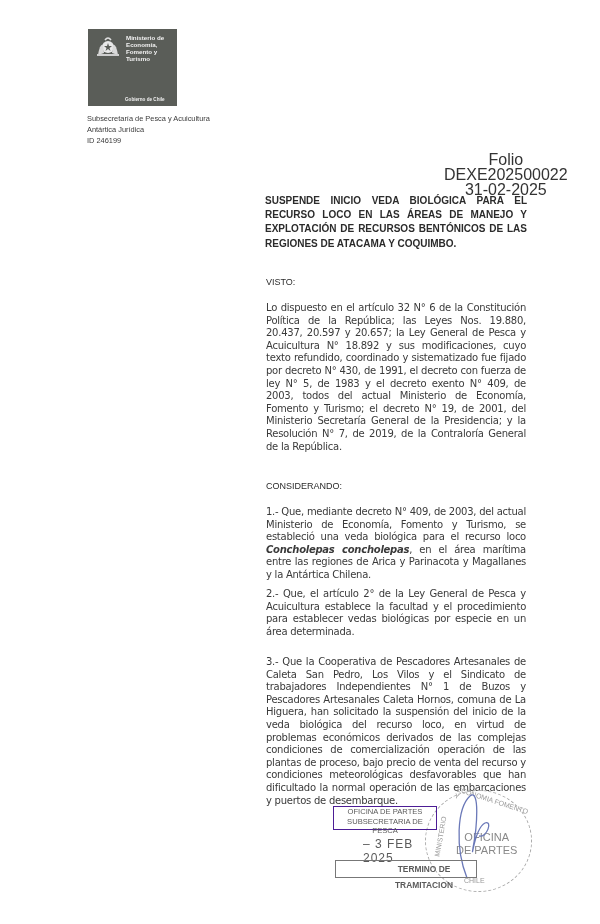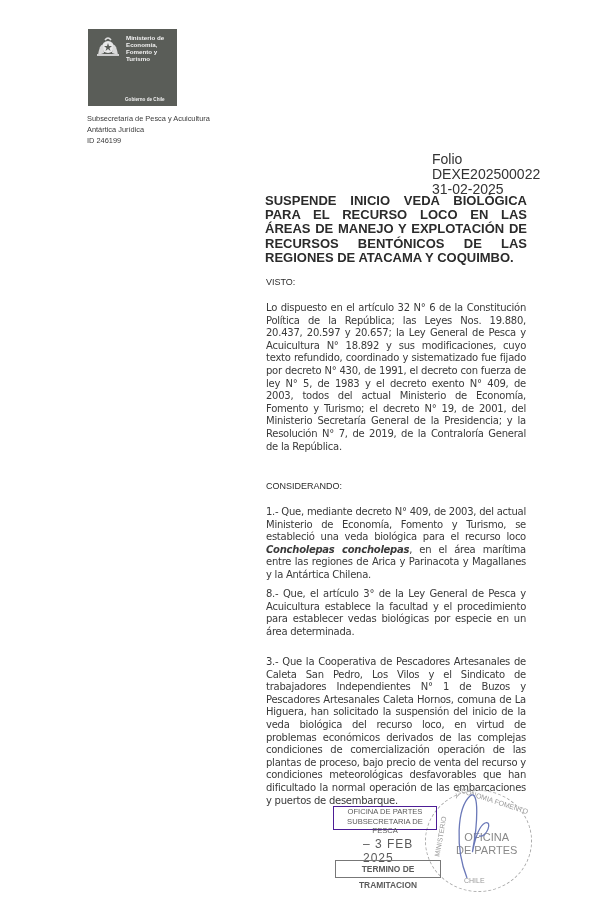--- a/index.html
+++ b/index.html
@@ -11,40 +11,40 @@
           background: #5a5d58; }
   .logo .crest { position: absolute; left: 7px; top: 6px; width: 26px; height: 22px; }
   .logo .ministry { position: absolute; left: 38px; top: 5px; width: 50px;
           font-size: 6.2px; line-height: 7px; color: #f2f2f2; font-weight: bold; }
   .logo .gov { position: absolute; left: 37px; top: 68px; font-size: 4.6px;
           color: #f0f0f0; font-weight: bold; }
 
   .org { position: absolute; left: 87px; top: 113px; font-size: 7.4px; line-height: 11px;
          color: #3a3a3a; }
 
-  .folio { position: absolute; left: 432px; top: 152px; font-size: 14px; line-height: 15px;
-           color: #333; }
+  .folio { position: absolute; left: 444px; top: 152px; font-size: 16px; line-height: 15px;
+           color: #333; text-align: center; }
 
   .title { position: absolute; left: 265px; top: 194px; width: 262px;
-           font-size: 13px; line-height: 14.2px; font-weight: bold; text-align: justify;
+           font-size: 10px; line-height: 14.2px; font-weight: bold; text-align: justify;
            color: #2b2b2b; }
 
   .body-block { position: absolute; left: 266px; width: 260px; font-size: 10px;
                 line-height: 12.6px; text-align: justify; color: #3a3a3a;
                 font-family: "DejaVu Sans", sans-serif; letter-spacing: -0.25px; }
   .heading { position: absolute; left: 266px; font-size: 9px; font-weight: normal; color: #2b2b2b; }
   .italic-b { font-style: italic; font-weight: bold; }
 
   .stamp1 { position: absolute; left: 333px; top: 804px; width: 110px; height: 82px;
             color: #5a5a5a; font-size: 8px; }
   .stamp1 .box-top { position: absolute; left: 0; top: 2px; width: 102px; height: 22px;
             border: 1px solid #4c1d95; text-align: center; line-height: 9.5px; font-size: 7.6px; }
   .stamp1 .date { position: absolute; left: 30px; top: 33px; font-size: 12px; letter-spacing: 1px; }
   .stamp1 .box-bot { position: absolute; left: 2px; top: 56px; width: 104px; height: 16px;
-            border: 1px solid #777; text-align: center; line-height: 16px; font-size: 8.4px; font-weight: bold; }
+            border: 1px solid #777; text-align: center; line-height: 16px; font-size: 8.4px; font-weight: bold; padding-left: 36px; }
 
   .stamp2 { position: absolute; left: 425px; top: 790px; width: 105px; height: 100px;
             border-radius: 50%; border: 1px dashed #aaa; }
   .stamp2 .inner { position: absolute; left: 30px; top: 40px; color: #888; font-size: 11px;
             text-align: center; line-height: 13px; }
   .stamp2 .ring { position: absolute; font-size: 7px; color: #999; }
   .signature { position: absolute; left: 445px; top: 788px; width: 60px; height: 95px; }
 </style>
 </head>
 <body>
@@ -84,21 +84,21 @@
 
   <div class="heading" style="top:277px;">VISTO:</div>
   <div class="body-block" style="top:302px;">Lo dispuesto en el artículo 32 N° 6 de la Constitución Política de la República; las Leyes Nos. 19.880, 20.437, 20.597 y 20.657; la Ley General de Pesca y Acuicultura N° 18.892 y sus modificaciones, cuyo texto refundido, coordinado y sistematizado fue fijado por decreto N° 430, de 1991, el decreto con fuerza de ley N° 5, de 1983 y el decreto exento N° 409, de 2003, todos del actual Ministerio de Economía, Fomento y Turismo; el decreto N° 19, de 2001, del Ministerio Secretaría General de la Presidencia; y la Resolución N° 7, de 2019, de la Contraloría General de la República.</div>
 
   <div class="heading" style="top:481px;">CONSIDERANDO:</div>
 
   <div class="body-block" style="top:506px;">
     <span>1.- Que, mediante decreto N° 409, de 2003, del actual Ministerio de Economía, Fomento y Turismo, se estableció una veda biológica para el recurso loco </span><span class="italic-b">Concholepas concholepas</span><span>, en el área marítima entre las regiones de Arica y Parinacota y Magallanes y la Antártica Chilena.</span>
   </div>
 
-  <div class="body-block" style="top:588px;">8.- Que, el artículo 3° de la Ley General de Pesca y Acuicultura establece la facultad y el procedimiento para establecer vedas biológicas por especie en un área determinada.</div>
+  <div class="body-block" style="top:588px;">2.- Que, el artículo 2° de la Ley General de Pesca y Acuicultura establece la facultad y el procedimiento para establecer vedas biológicas por especie en un área determinada.</div>
 
   <div class="body-block" style="top:656px;">3.- Que la Cooperativa de Pescadores Artesanales de Caleta San Pedro, Los Vilos y el Sindicato de trabajadores Independientes N° 1 de Buzos y Pescadores Artesanales Caleta Hornos, comuna de La Higuera, han solicitado la suspensión del inicio de la veda biológica del recurso loco, en virtud de problemas económicos derivados de las complejas condiciones de comercialización operación de las plantas de proceso, bajo precio de venta del recurso y condiciones meteorológicas desfavorables que han dificultado la normal operación de las embarcaciones y puertos de desembarque.</div>
 
   <div class="stamp2">
     <div class="ring" style="left:28px; top:6px; transform:rotate(18deg);">ECONOMIA FOMENTO Y</div>
     <div class="ring" style="left:-6px; top:42px; transform:rotate(-80deg);">MINISTERIO</div>
     <div class="ring" style="left:38px; top:86px;">CHILE</div>
     <div class="inner">
       <div>OFICINA</div>
       <div>DE PARTES</div>

